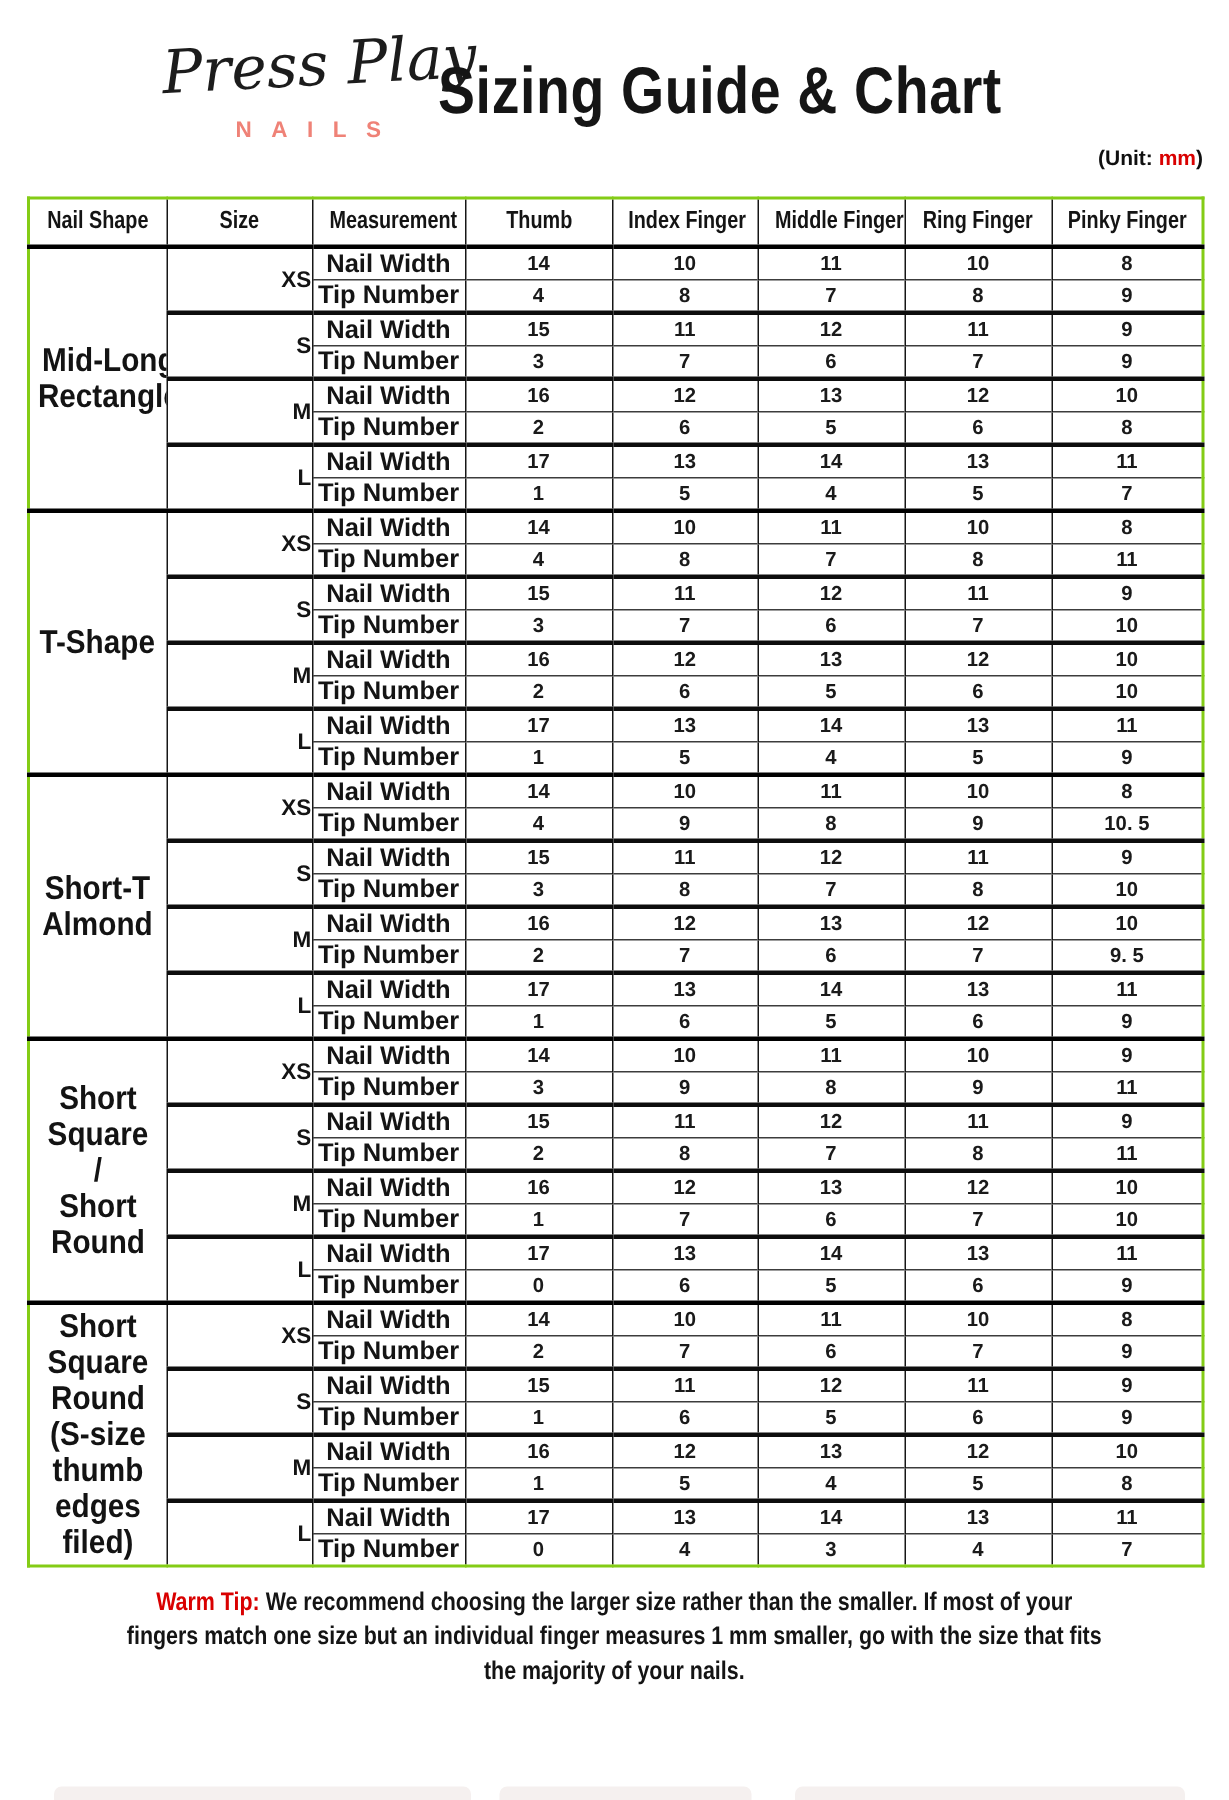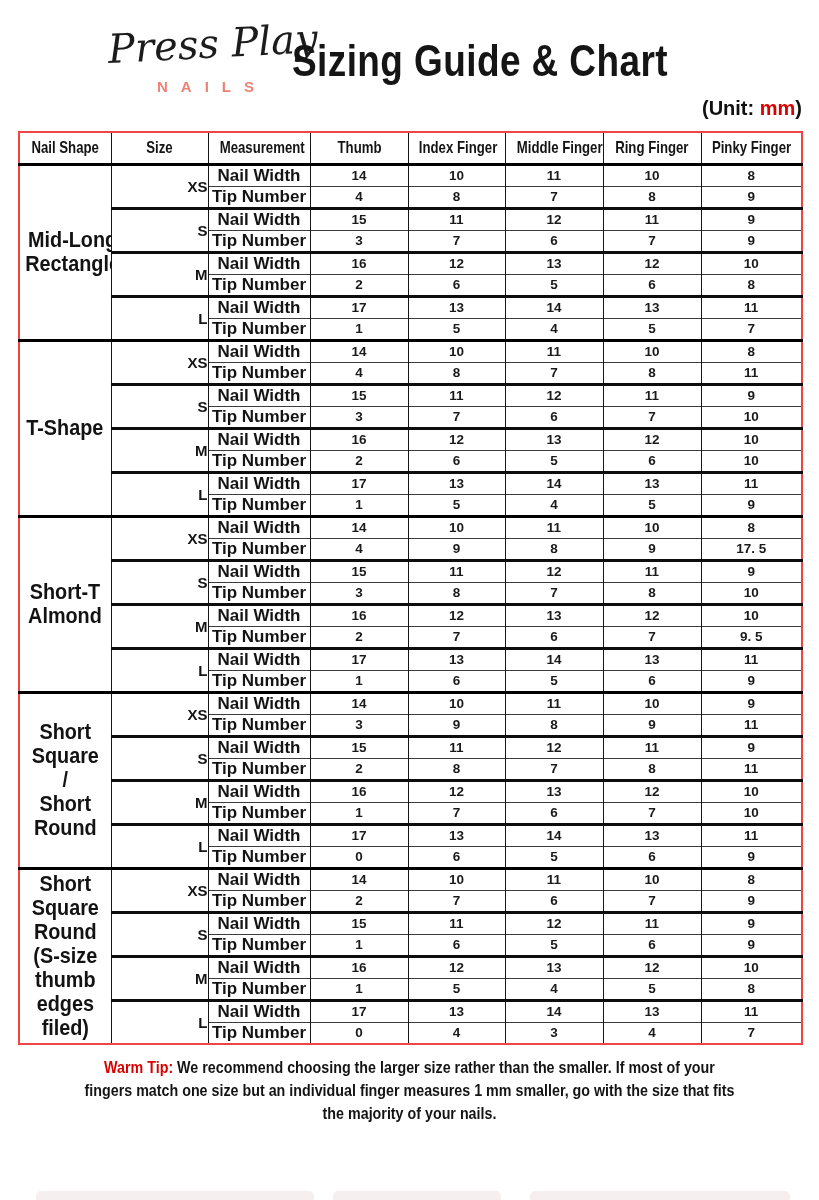--- a/index.html
+++ b/index.html
@@ -40,35 +40,35 @@
     color: #151515;
     white-space: nowrap;
     transform: scaleX(0.84);
     transform-origin: 0 0;
   }
 
   .unit {
     position: absolute;
     right: 17px;
     top: 97px;
-    font-size: 20px;
+    font-size: 14px;
     font-weight: 700;
     color: #101010;
     white-space: nowrap;
     text-align: center;
   }
   .unit-value { color: #d90000; }
 
   
   table.sizing {
     margin-left: 18px;
     width: 783px;
     border-collapse: collapse;
     table-layout: fixed;
-    border: 2px solid #ef4444;
+    border: 2px solid #84cc16;
     padding-left: 36px;
   }
   th, td { text-align: center; vertical-align: middle; overflow: hidden; }
 
   thead th {
     height: 32px;
     font-size: 16.5px;
     font-weight: 700;
     border-left: 1.4px solid #161616;
     border-right: 1.4px solid #161616;
@@ -312,21 +312,21 @@
         <td class="val-cell">11</td>
         <td class="val-cell">10</td>
         <td class="val-cell">8</td>
       </tr>
       <tr class="inner">
         <td class="meas-cell">Tip Number</td>
         <td class="val-cell">4</td>
         <td class="val-cell">9</td>
         <td class="val-cell">8</td>
         <td class="val-cell">9</td>
-        <td class="val-cell">17. 5</td>
+        <td class="val-cell">10. 5</td>
       </tr>
       <tr class="size-start">
         <td class="size-cell" rowspan="2">S</td>
         <td class="meas-cell">Nail Width</td>
         <td class="val-cell">15</td>
         <td class="val-cell">11</td>
         <td class="val-cell">12</td>
         <td class="val-cell">11</td>
         <td class="val-cell">9</td>
       </tr>

